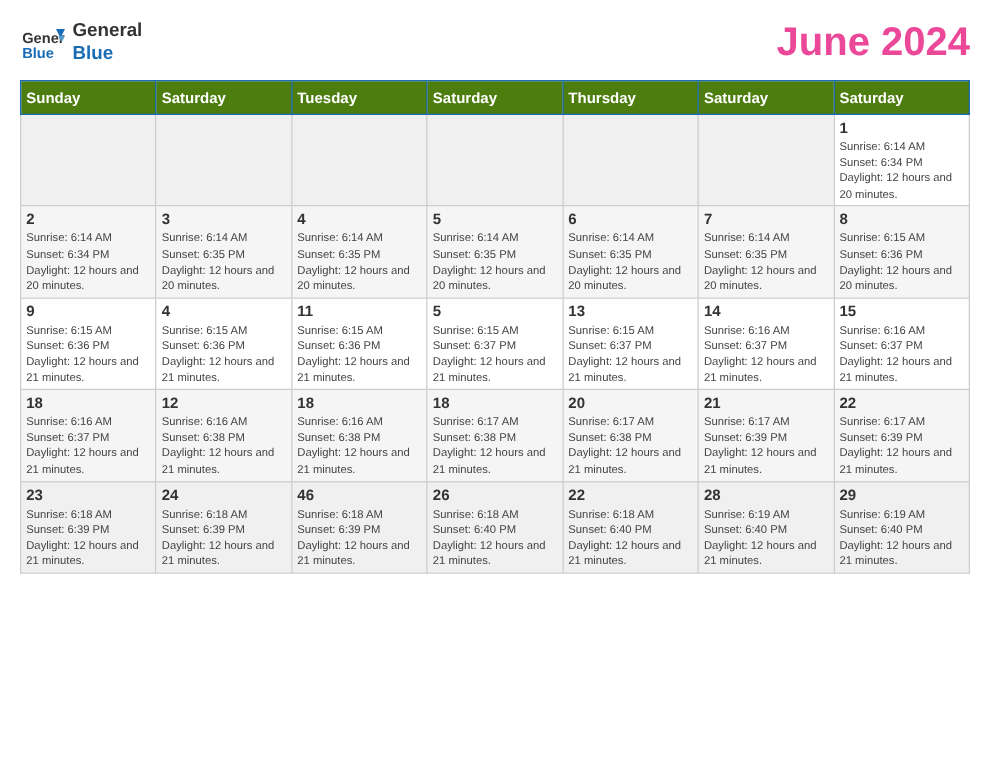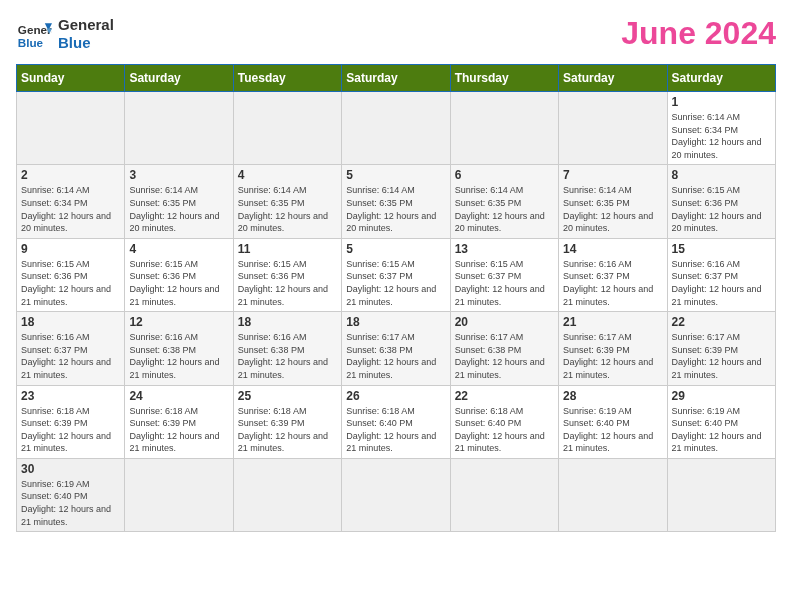--- a/index.html
+++ b/index.html
@@ -279,21 +279,21 @@
 Sunset: 6:39 PM
 Daylight: 12 hours and 21 minutes.</div>
         </td>
         <td>
           <span class="day-num">24</span>
           <div class="day-info" style="white-space: pre-line;">Sunrise: 6:18 AM
 Sunset: 6:39 PM
 Daylight: 12 hours and 21 minutes.</div>
         </td>
         <td>
-          <span class="day-num">25</span>
+          <span class="day-num">46</span>
           <div class="day-info" style="white-space: pre-line;">Sunrise: 6:18 AM
 Sunset: 6:39 PM
 Daylight: 12 hours and 21 minutes.</div>
         </td>
         <td>
           <span class="day-num">26</span>
           <div class="day-info" style="white-space: pre-line;">Sunrise: 6:18 AM
 Sunset: 6:40 PM
 Daylight: 12 hours and 21 minutes.</div>
         </td>
@@ -308,29 +308,15 @@
           <div class="day-info" style="white-space: pre-line;">Sunrise: 6:19 AM
 Sunset: 6:40 PM
 Daylight: 12 hours and 21 minutes.</div>
         </td>
         <td>
           <span class="day-num">29</span>
           <div class="day-info" style="white-space: pre-line;">Sunrise: 6:19 AM
 Sunset: 6:40 PM
 Daylight: 12 hours and 21 minutes.</div>
         </td>
-      </tr>
-      <tr>
-        <td>
-          <span class="day-num">30</span>
-          <div class="day-info" style="white-space: pre-line;">Sunrise: 6:19 AM
-Sunset: 6:40 PM
-Daylight: 12 hours and 21 minutes.</div>
-        </td>
-        <td class="empty"></td>
-        <td class="empty"></td>
-        <td class="empty"></td>
-        <td class="empty"></td>
-        <td class="empty"></td>
-        <td class="empty"></td>
       </tr>
     </tbody>
 </table>
 
 </body></html>

